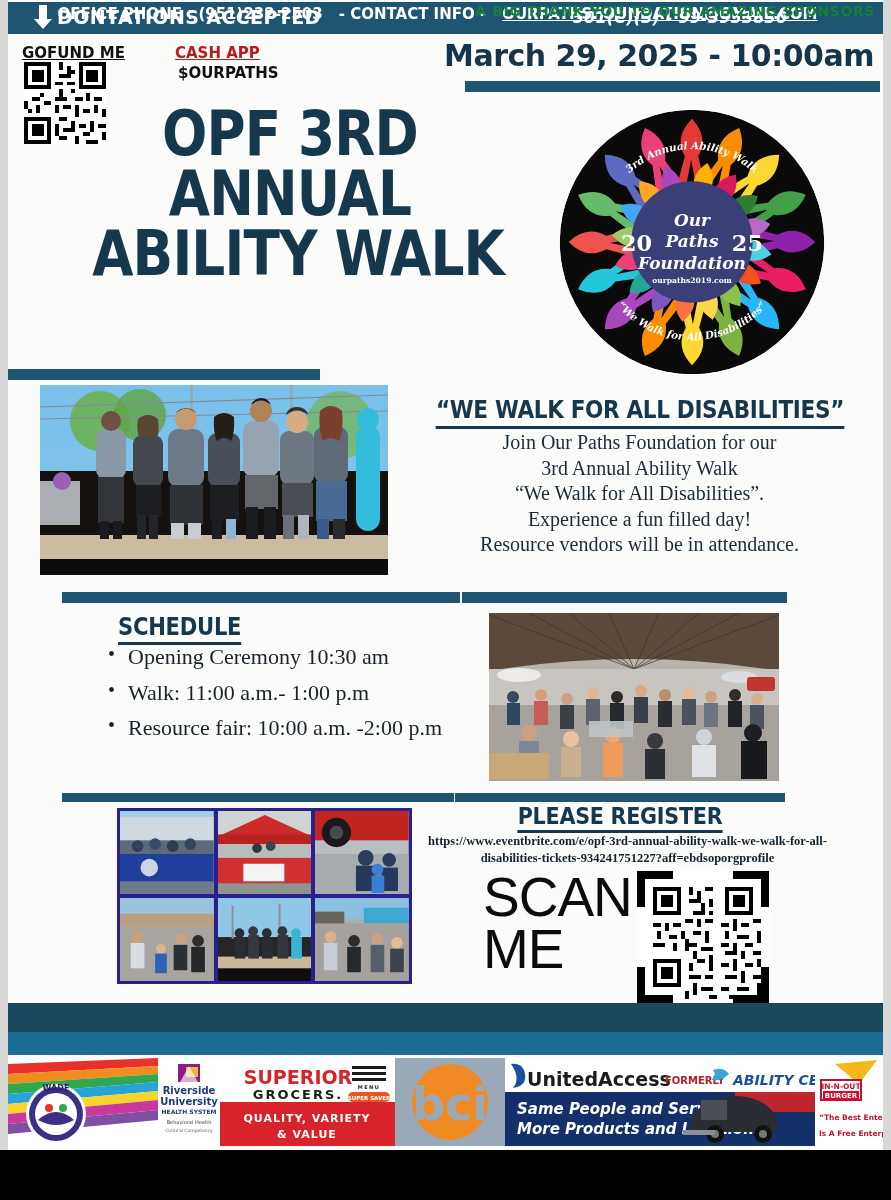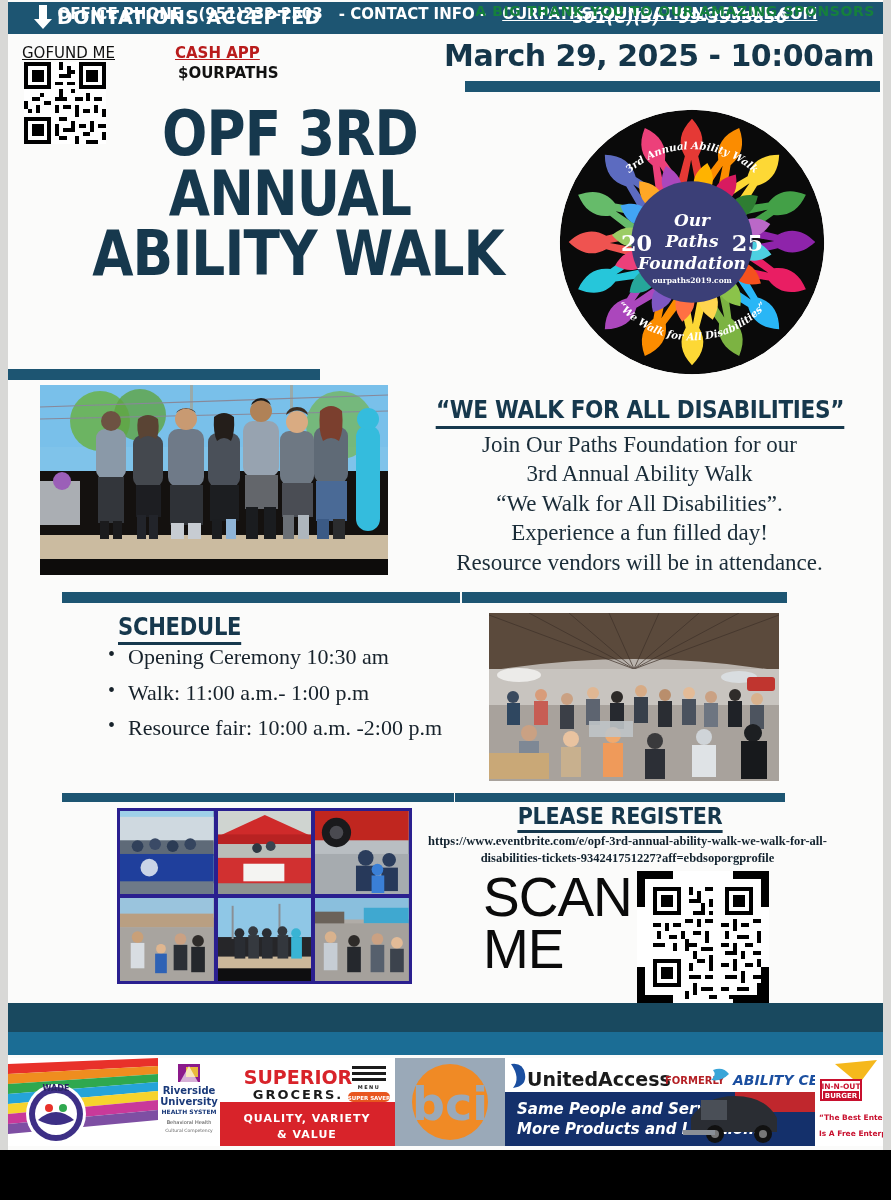--- a/index.html
+++ b/index.html
@@ -8,21 +8,21 @@
   .sheet{position:absolute;left:0;top:0;width:891px;height:1150px;background:#f2f2f0;overflow:hidden;}
   .inner{position:absolute;left:8px;top:0;width:875px;height:1150px;background:#fbfbfa;}
 
   
   .donbar{position:absolute;left:8px;top:2px;width:875px;height:32px;background:#1d5572;}
   .donbar-txt{position:absolute;left:57px;top:6px;color:#fff;font-size:19px;font-weight:bold;letter-spacing:.4px;font-family:"DejaVu Sans",sans-serif;}
   .arrow-ico{position:absolute;left:32px;top:4px;width:22px;height:26px;}
   .ein{position:absolute;left:520px;top:8px;width:320px;text-align:center;color:#fff;font-size:16px;font-weight:bold;font-family:"DejaVu Sans",sans-serif;letter-spacing:.2px;font-style:italic;}
 
   
-  .gofund-lbl{position:absolute;left:22px;top:44px;font-size:15px;font-weight:normal;color:#111;text-decoration:underline;font-family:"DejaVu Sans",sans-serif;}
+  .gofund-lbl{position:absolute;left:22px;top:44px;font-size:15px;font-weight:bold;color:#111;text-decoration:underline;font-family:"DejaVu Sans",sans-serif;}
   .cash-lbl{position:absolute;left:175px;top:44px;font-size:15px;font-weight:bold;color:#b91c1c;text-decoration:underline;font-family:"DejaVu Sans",sans-serif;}
   .cash-val{position:absolute;left:178px;top:64px;font-size:15px;font-weight:bold;color:#111;font-family:"DejaVu Sans",sans-serif;text-align:center;}
   .qr-gofund{position:absolute;left:24px;top:62px;width:82px;height:82px;}
 
   
   .datebox{position:absolute;left:462px;top:38px;width:420px;height:36px;}
   .datetxt{position:absolute;right:8px;top:0;font-size:30px;font-weight:bold;color:#15364a;font-family:"DejaVu Sans",sans-serif;letter-spacing:-.5px;white-space:nowrap;}
   .datebar{position:absolute;left:465px;top:81px;width:415px;height:11px;background:#1d5572;}
 
   
@@ -43,21 +43,21 @@
 
   
   .groupphoto{position:absolute;left:40px;top:385px;width:348px;height:190px;overflow:hidden;background:#2a2a2a;}
 
   
   .desc-head{position:absolute;left:395px;top:396px;width:490px;text-align:center;color:#16384d;
      font-family:"DejaVu Sans",sans-serif;font-weight:bold;font-size:24px;letter-spacing:-.4px;
      transform:scaleX(.9);transform-origin:50% 0;}
   .desc-head span{border-bottom:3px solid #16384d;padding-bottom:2px;}
   .desc-body{position:absolute;left:392px;top:430px;width:495px;text-align:center;color:#1a2c38;
-     font-family:"Liberation Serif",serif;font-size:23px;line-height:1.28;}
+     font-family:"Liberation Serif",serif;font-size:20px;line-height:1.28;}
 
   
   .sched-head{position:absolute;left:118px;top:613px;color:#16384d;font-family:"DejaVu Sans",sans-serif;
      font-weight:bold;font-size:24px;letter-spacing:-.3px;transform:scaleX(.88);transform-origin:0 0;}
   .sched-head span{border-bottom:3px solid #16384d;padding-bottom:1px;}
   .sched-list{position:absolute;left:104px;top:645px;width:420px;margin:0;padding:0;list-style:none;}
   .sched-list li{position:relative;font-family:"Liberation Serif",serif;font-size:22px;color:#17222b;
      padding-left:24px;margin-bottom:11px;line-height:1.12;}
   .sched-list li:before{content:"\2022";position:absolute;left:4px;top:-2px;font-size:20px;color:#17222b;}
 

